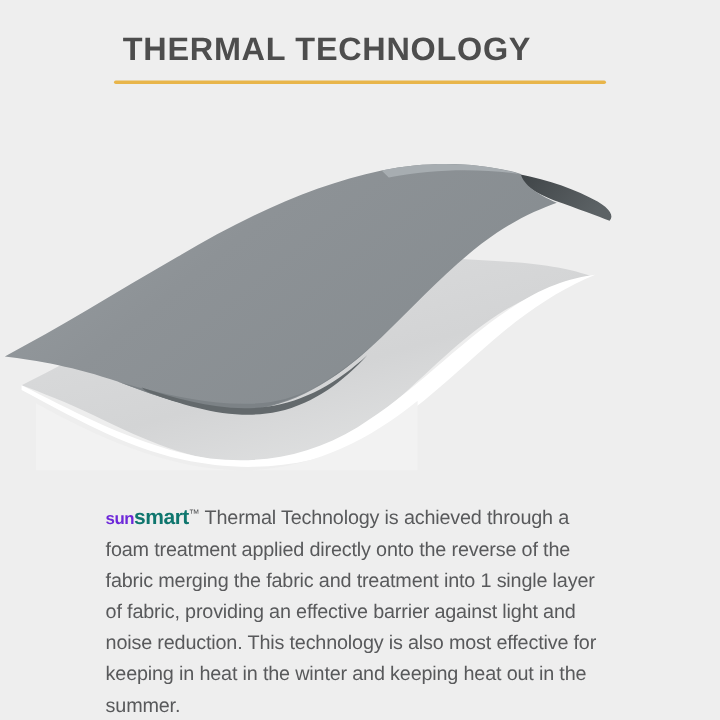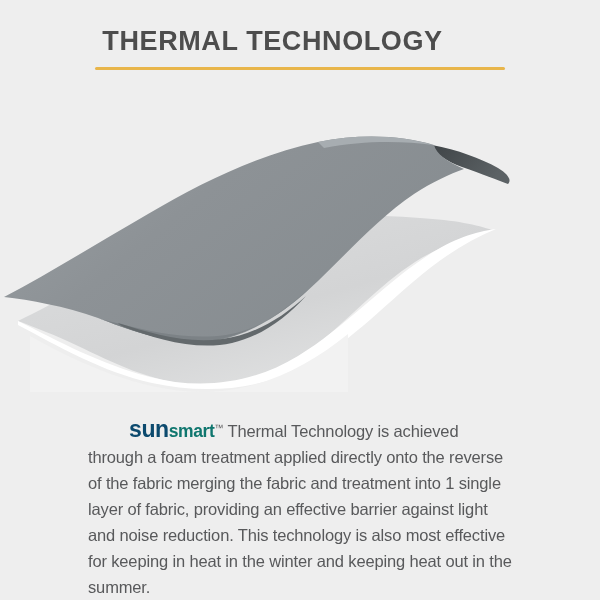--- a/index.html
+++ b/index.html
@@ -77,25 +77,24 @@
     font-size: 16.5px;
     line-height: 26px;
     color: #58595b;
     letter-spacing: -0.15px;
   }
 
   .brand {
     font-weight: normal;
   }
   .brand-sun {
-    color: #0c4a6e;
+    color: #6d28d9;
     font-weight: bold;
-    font-size: 23px;
+    font-size: 14px;
     letter-spacing: -0.4px;
-    margin-left: 41px;
   }
   .brand-smart {
     color: #0f766e;
     font-weight: bold;
     font-size: 17.5px;
     letter-spacing: -0.4px;
   }
   .brand-tm {
     color: #58595b;
     font-size: 9px;

